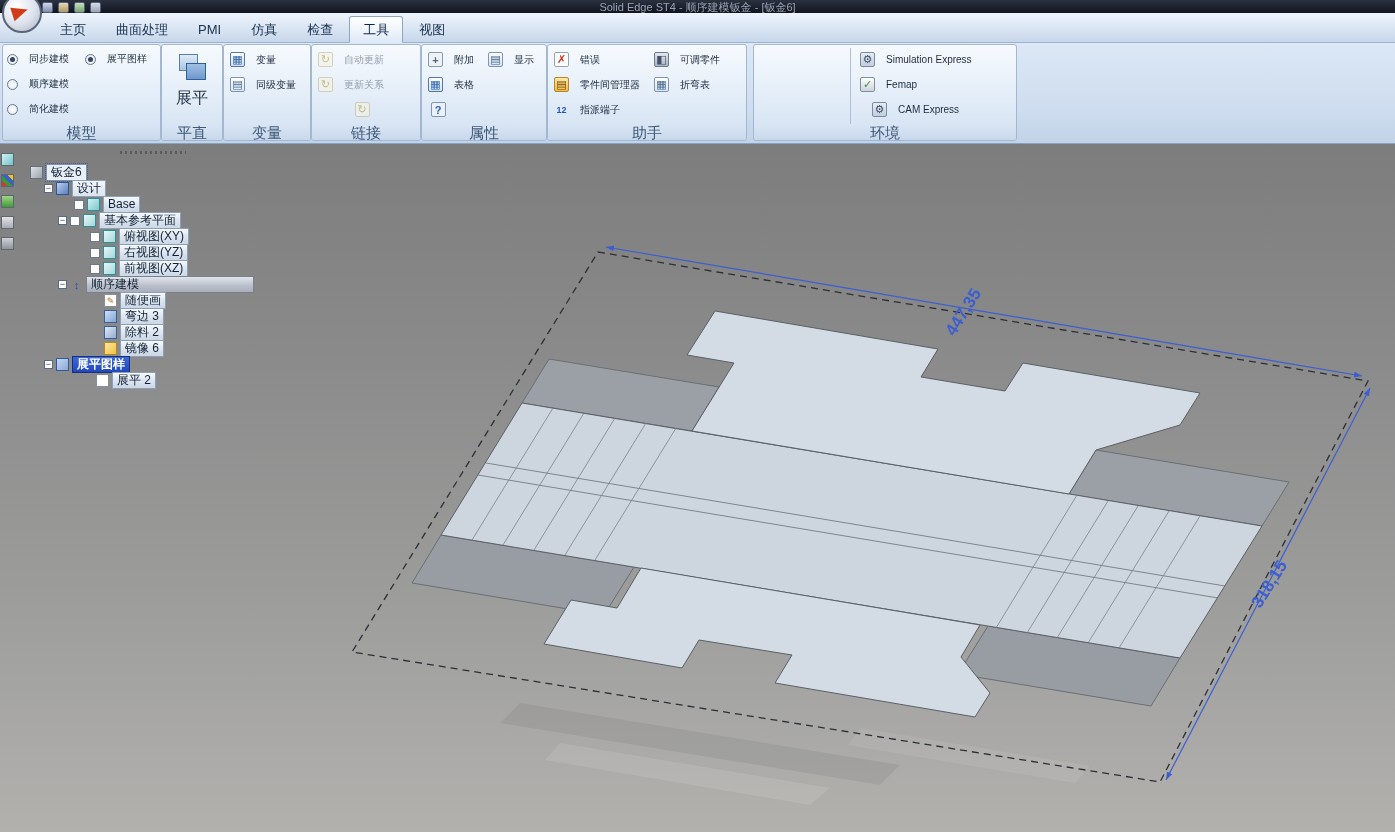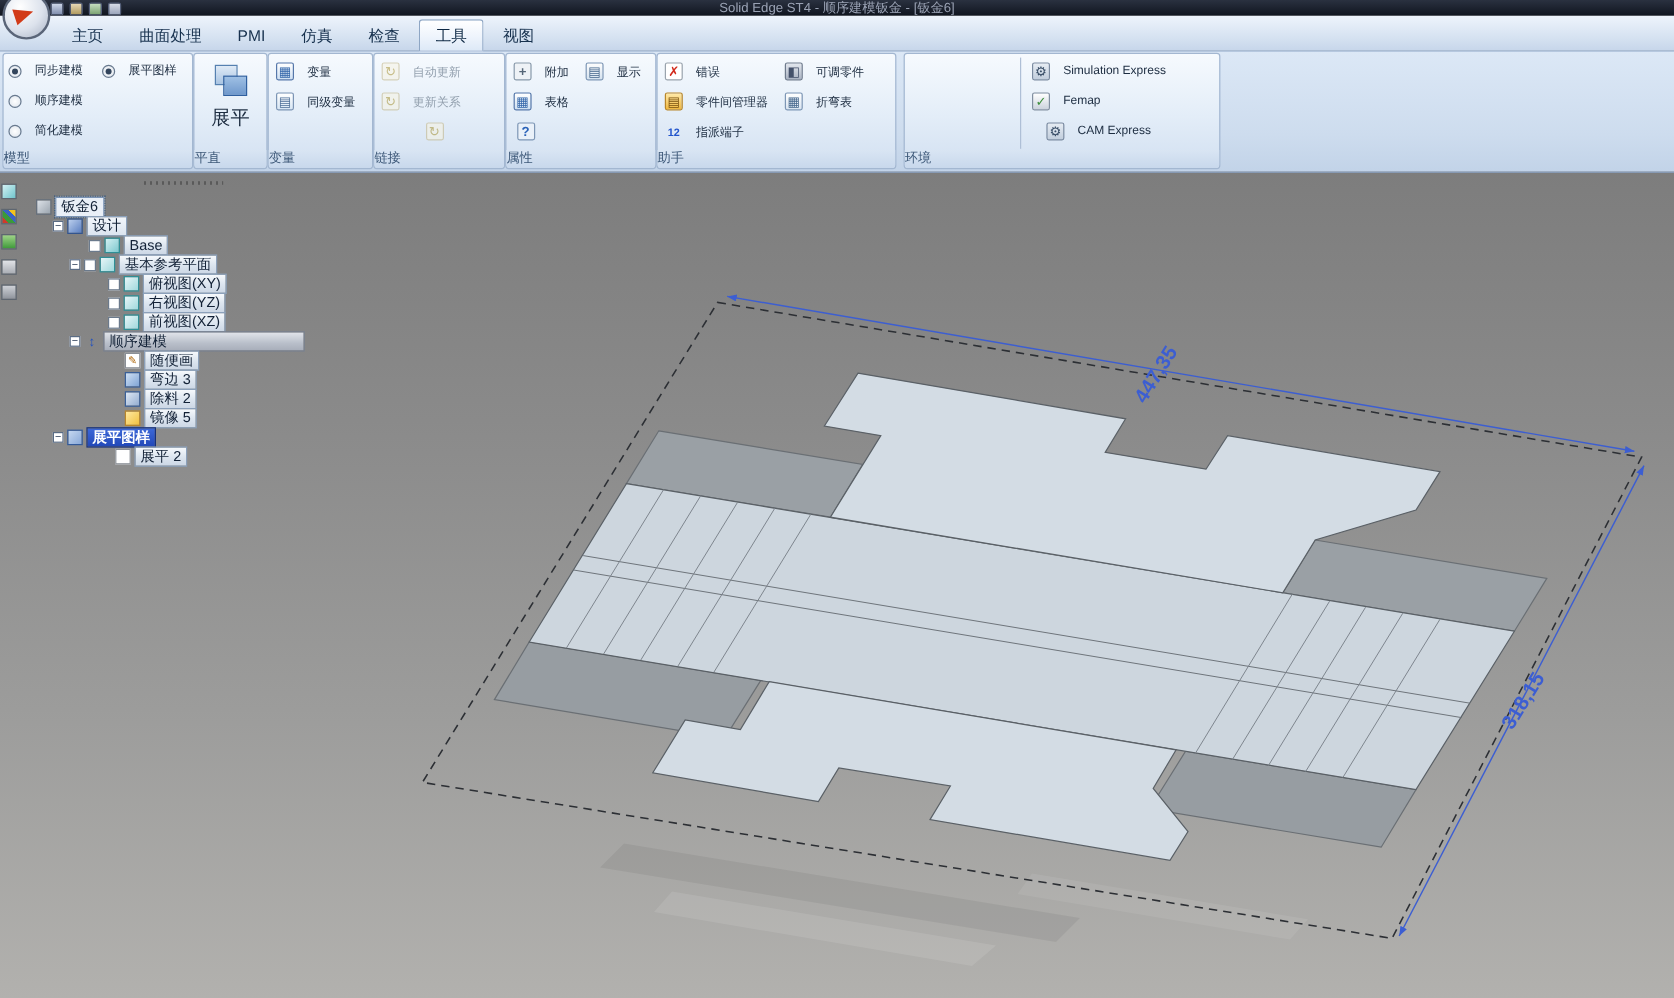--- a/index.html
+++ b/index.html
@@ -38,21 +38,21 @@
        border:1px solid #8ea6c4;border-bottom-color:#dde9f7;color:#0d2popup similar;}
   .tab.active{color:#0d2844;}
 
   
   #ribbon{position:absolute;left:0;top:42px;width:1395px;height:101px;
           background:linear-gradient(#dce8f6,#cddcee 70%,#c2d3e8);
           border-bottom:1px solid #8aa2c2;z-index:3;}
   .group{position:absolute;top:2px;height:95px;border:1px solid #a3b7d1;border-radius:3px;
          background:linear-gradient(#f6fafe,#e3edf8 55%,#d2e0f1);}
   .group-label{position:absolute;bottom:0;left:0;right:0;height:15px;line-height:15px;
-         text-align:left;font-size:11px;color:#3d5878;
+         text-align:center;font-size:15px;color:#3d5878;
          background:linear-gradient(#d9e5f3,#c8d8ec);border-radius:0 0 3px 3px;}
   .ritem{position:absolute;display:flex;align-items:center;gap:11px;font-size:10px;
          color:#1c2c40;white-space:nowrap;}
   .ritem.disabled{color:#93a0ae;}
   .icon16{width:15px;height:15px;display:inline-flex;align-items:center;justify-content:center;
          font-size:11px;border-radius:2px;box-sizing:border-box;flex:0 0 auto;}
   .radio{width:11px;height:11px;border:1px solid #68798e;border-radius:50%;box-sizing:border-box;
          background:radial-gradient(#ffffff,#dde4ec);flex:0 0 auto;}
   .radio.sel{position:relative;}
   .radio.sel::after{content:"";position:absolute;left:2px;top:2px;width:5px;height:5px;
@@ -431,21 +431,21 @@
       <span class="tlabel">弯边 3</span>
     </div>
 
     <div class="trow" style="left:104px;top:182px;">
       <span class="ticon i-cut"></span>
       <span class="tlabel">除料 2</span>
     </div>
 
     <div class="trow" style="left:104px;top:198px;">
       <span class="ticon i-mirror"></span>
-      <span class="tlabel">镜像 5</span>
+      <span class="tlabel">镜像 6</span>
     </div>
 
     <div class="trow" style="left:44px;top:214px;">
       <span class="expander"></span>
       <span class="ticon i-flatpat"></span>
       <span class="tlabel sel">展平图样</span>
     </div>
 
     <div class="trow" style="left:96px;top:230px;">
       <span class="ticon i-flat2"></span>

